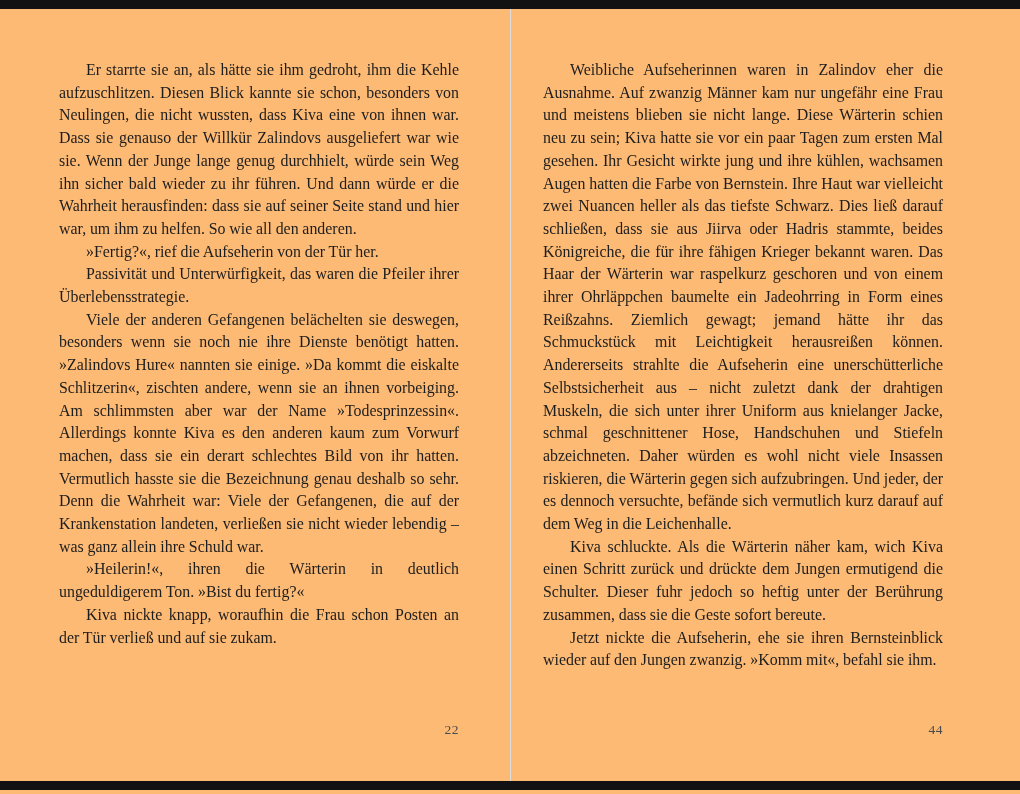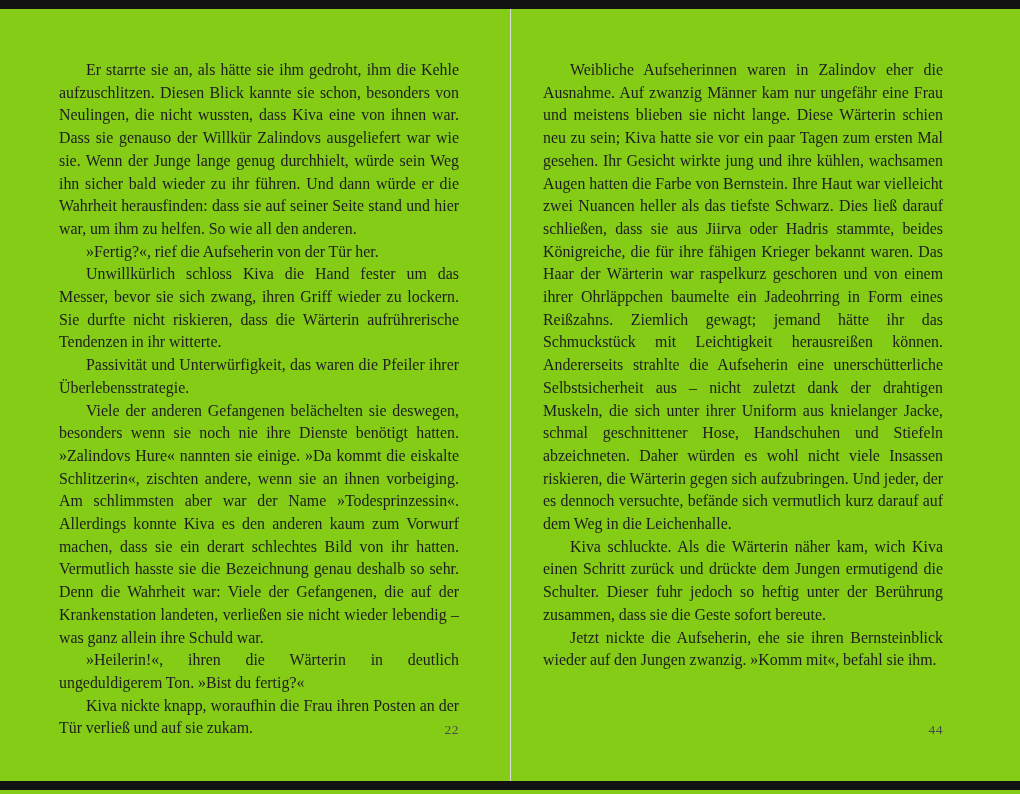--- a/index.html
+++ b/index.html
@@ -7,21 +7,21 @@
     width: 1020px;
     height: 794px;
     background: #ffffff;
     font-family: "Liberation Serif", "DejaVu Serif", serif;
     overflow: hidden;
   }
   .spread {
     position: relative;
     width: 1020px;
     height: 794px;
-    background: #84cc16;
+    background: #fdba74;
   }
   .edge-bar {
     position: absolute;
     left: 0;
     width: 1020px;
     background: #121212;
   }
   .edge-bar.top { top: 0; height: 9px; }
   .edge-bar.bottom { top: 781px; height: 9px; }
   .center-divider {
@@ -73,25 +73,24 @@
 <body>
 
 <div class="spread">
 
   <div class="edge-bar top"></div>
 
   <div class="page left">
     <div class="text-column">
         <p>Er starrte sie an, als hätte sie ihm gedroht, ihm die Kehle aufzuschlitzen. Diesen Blick kannte sie schon, besonders von Neulingen, die nicht wussten, dass Kiva eine von ihnen war. Dass sie genauso der Willkür Zalindovs ausgeliefert war wie sie. Wenn der Junge lange genug durchhielt, würde sein Weg ihn sicher bald wieder zu ihr führen. Und dann würde er die Wahrheit herausfinden: dass sie auf seiner Seite stand und hier war, um ihm zu helfen. So wie all den anderen.</p>
         <p>»Fertig?«, rief die Aufseherin von der Tür her.</p>
-        <p>Unwillkürlich schloss Kiva die Hand fester um das Messer, bevor sie sich zwang, ihren Griff wieder zu lockern. Sie durfte nicht riskieren, dass die Wärterin aufrührerische Tendenzen in ihr witterte.</p>
         <p>Passivität und Unterwürfigkeit, das waren die Pfeiler ihrer Überlebensstrategie.</p>
         <p>Viele der anderen Gefangenen belächelten sie deswegen, besonders wenn sie noch nie ihre Dienste benötigt hatten. »Zalindovs Hure« nannten sie einige. »Da kommt die eiskalte Schlitzerin«, zischten andere, wenn sie an ihnen vorbeiging. Am schlimmsten aber war der Name »Todesprinzessin«. Allerdings konnte Kiva es den anderen kaum zum Vorwurf machen, dass sie ein derart schlechtes Bild von ihr hatten. Vermutlich hasste sie die Bezeichnung genau deshalb so sehr. Denn die Wahrheit war: Viele der Gefangenen, die auf der Krankenstation landeten, verließen sie nicht wieder lebendig – was ganz allein ihre Schuld war.</p>
         <p>»Heilerin!«, ihren die Wärterin in deutlich ungeduldigerem Ton. »Bist du fertig?«</p>
-        <p>Kiva nickte knapp, woraufhin die Frau ihren Posten an der Tür verließ und auf sie zukam.</p>
+        <p>Kiva nickte knapp, woraufhin die Frau schon Posten an der Tür verließ und auf sie zukam.</p>
       </div>
     <div class="page-number">22</div>
   </div>
 
   <div class="center-divider"></div>
 
   <div class="page right">
     <div class="text-column">
         <p>Weibliche Aufseherinnen waren in Zalindov eher die Ausnahme. Auf zwanzig Männer kam nur ungefähr eine Frau und meistens blieben sie nicht lange. Diese Wärterin schien neu zu sein; Kiva hatte sie vor ein paar Tagen zum ersten Mal gesehen. Ihr Gesicht wirkte jung und ihre kühlen, wachsamen Augen hatten die Farbe von Bernstein. Ihre Haut war vielleicht zwei Nuancen heller als das tiefste Schwarz. Dies ließ darauf schließen, dass sie aus Jiirva oder Hadris stammte, beides Königreiche, die für ihre fähigen Krieger bekannt waren. Das Haar der Wärterin war raspelkurz geschoren und von einem ihrer Ohrläppchen baumelte ein Jadeohrring in Form eines Reißzahns. Ziemlich gewagt; jemand hätte ihr das Schmuckstück mit Leichtigkeit herausreißen können. Andererseits strahlte die Aufseherin eine unerschütterliche Selbstsicherheit aus – nicht zuletzt dank der drahtigen Muskeln, die sich unter ihrer Uniform aus knielanger Jacke, schmal geschnittener Hose, Handschuhen und Stiefeln abzeichneten. Daher würden es wohl nicht viele Insassen riskieren, die Wärterin gegen sich aufzubringen. Und jeder, der es dennoch versuchte, befände sich vermutlich kurz darauf auf dem Weg in die Leichenhalle.</p>
         <p>Kiva schluckte. Als die Wärterin näher kam, wich Kiva einen Schritt zurück und drückte dem Jungen ermutigend die Schulter. Dieser fuhr jedoch so heftig unter der Berührung zusammen, dass sie die Geste sofort bereute.</p>

